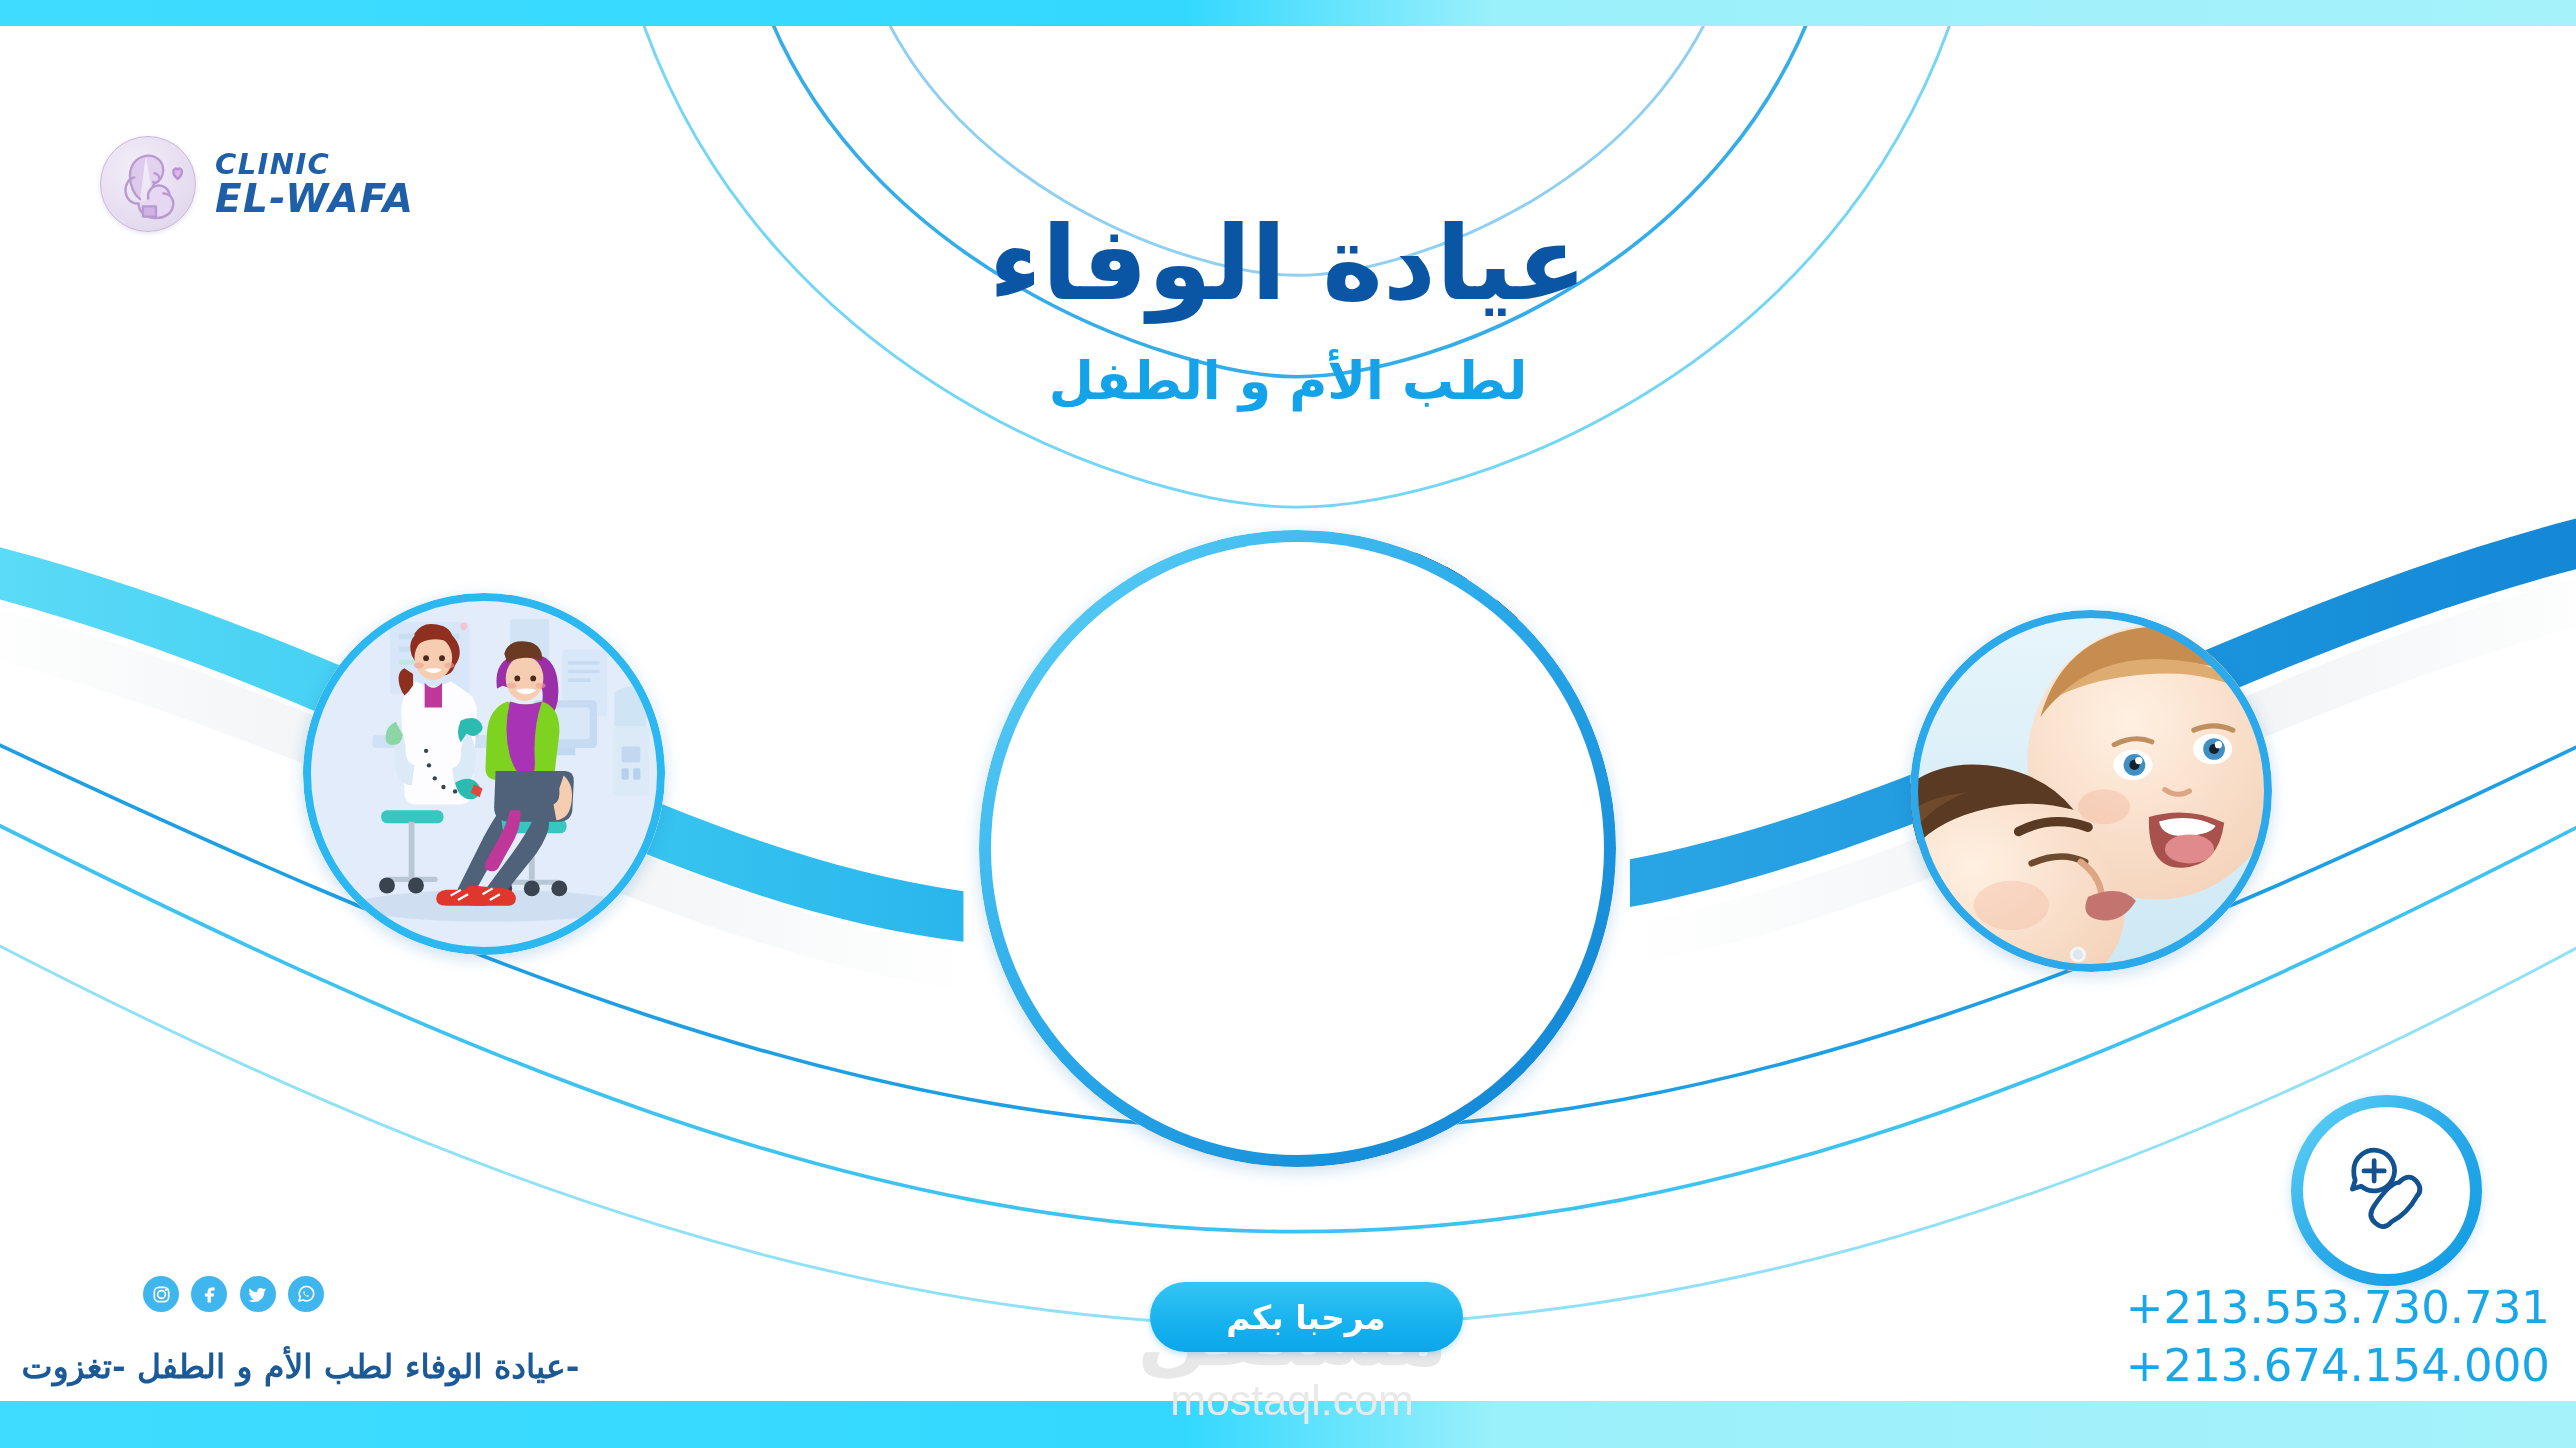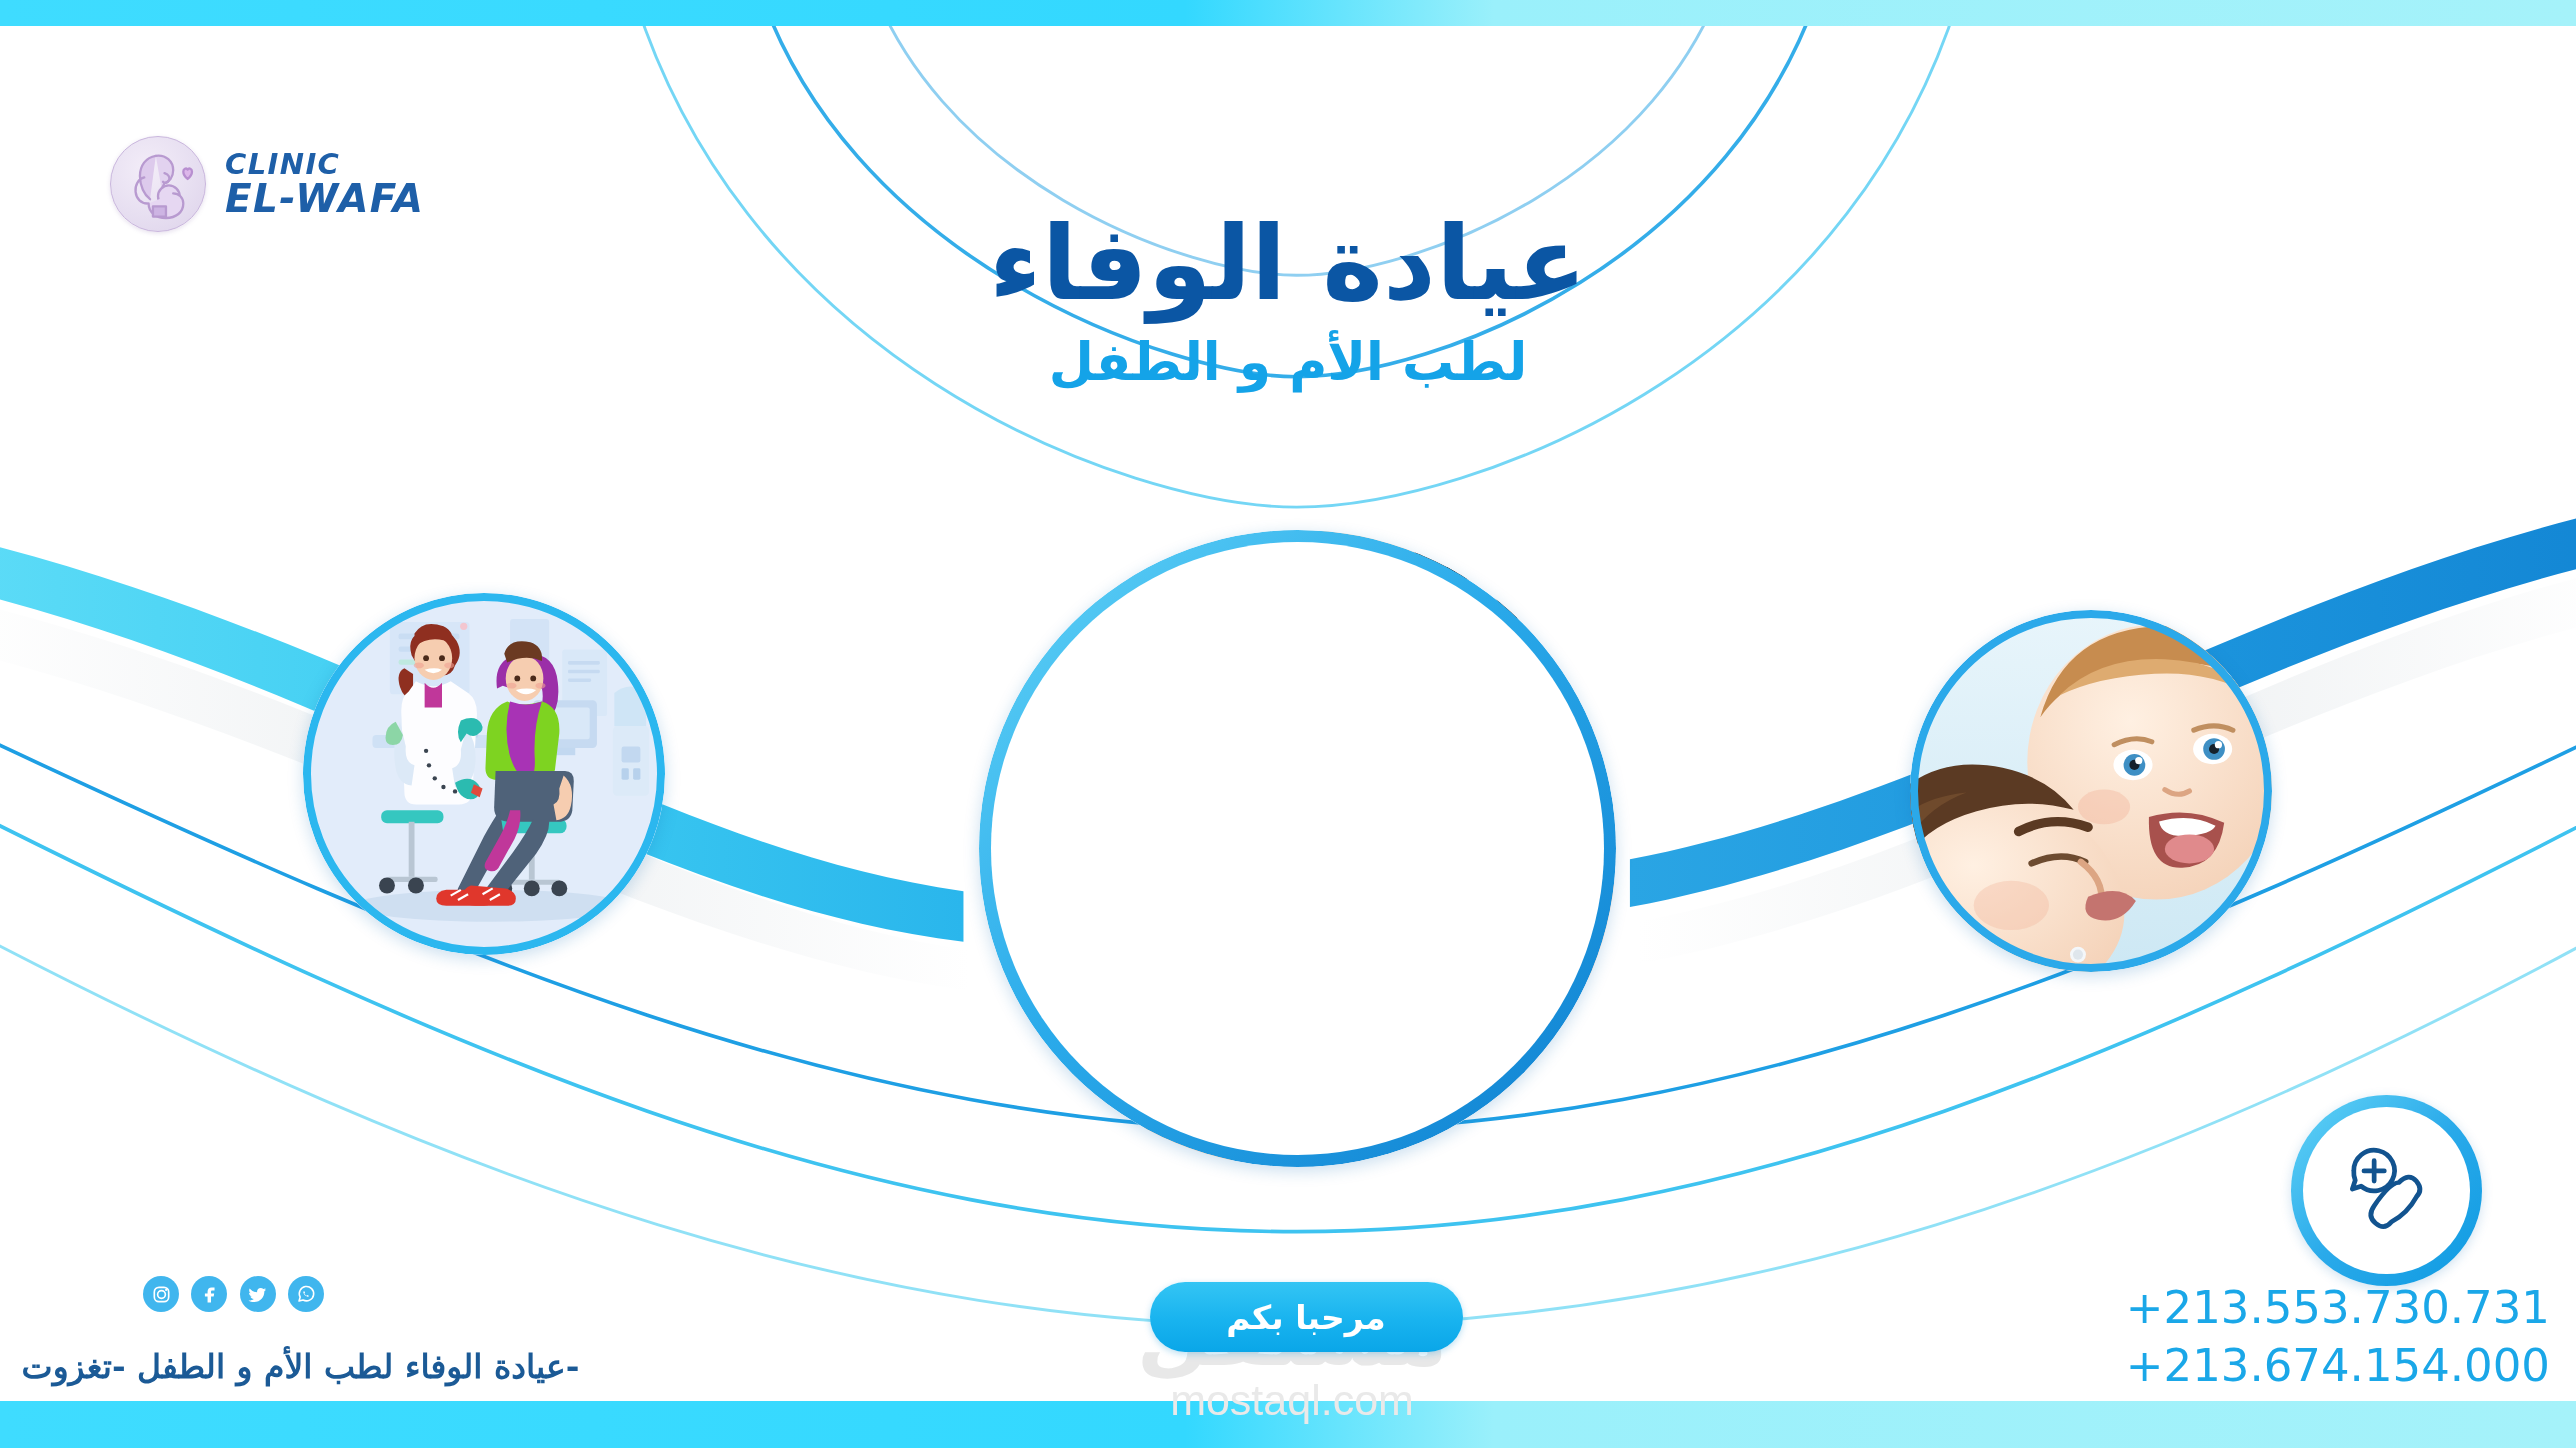--- a/index.html
+++ b/index.html
@@ -28,21 +28,21 @@
   #decor{
     position:absolute; inset:0;
     width:100%; height:100%;
     z-index:1;
     pointer-events:none;
   }
 
   
   #logo-block{
     position:absolute;
-    left:110px; top:136px;
+    left:100px; top:136px;
     display:flex; align-items:center; gap:19px;
     z-index:6;
   }
   #logo-mark{
     width:94px;height:94px;border-radius:50%;
     background:radial-gradient(circle at 38% 34%,#f3edf8 0%,#e7dff1 55%,#ddd2ea 100%);
     border:1.4px solid #c9b6dd;
     position:relative; flex:none;
     box-shadow:0 1.4px 4.3px rgba(120,90,160,.18);
   }
@@ -73,21 +73,21 @@
     line-height:1;
     margin:9px;
     letter-spacing:-1.4px;
   }
   #clinic-subtitle{
     font-family:"DejaVu Sans",sans-serif;
     font-weight:bold;
     font-size:52px;
     color:#14a3e8;
     line-height:1;
-    margin:21px 0 0 0;
+    margin:40px 0 0 0;
   }
 
   
   .circle{
     position:absolute;
     border-radius:50%;
     overflow:hidden;
     z-index:5;
     box-shadow:0 4.3px 16px rgba(20,110,180,.22);
   }

